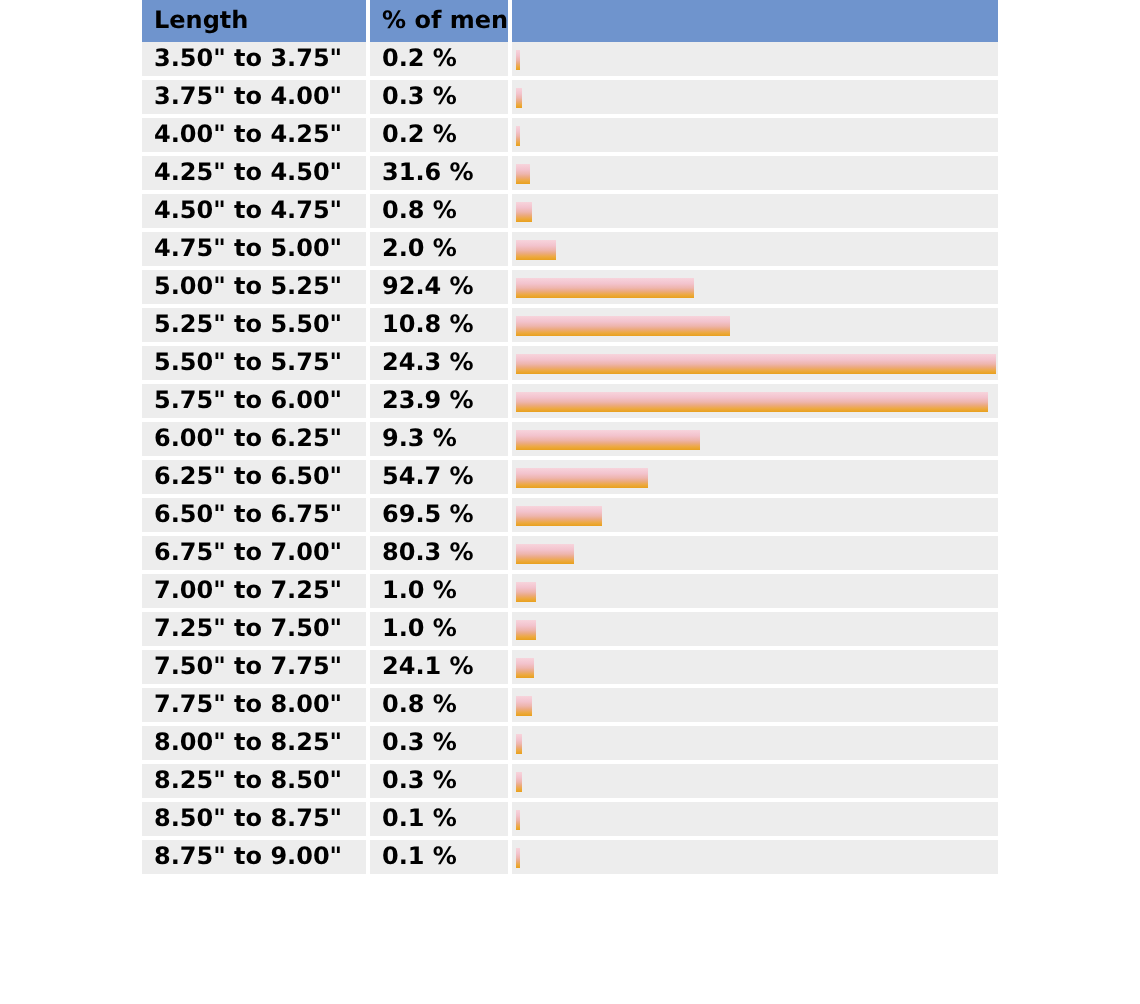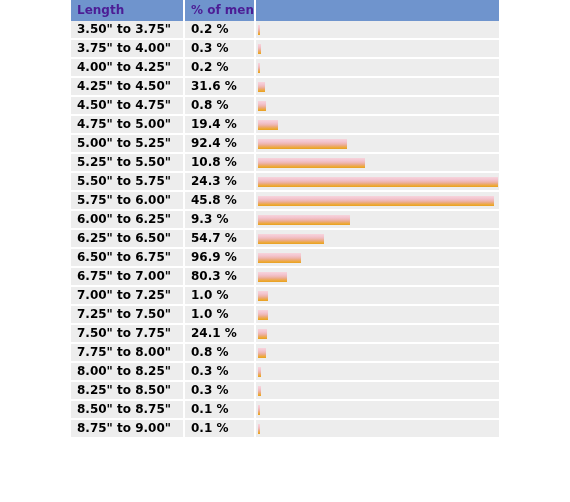--- a/index.html
+++ b/index.html
@@ -28,21 +28,21 @@
     width: 428px;
     table-layout: fixed;
   }
 
   table.dist-table col.col-length  { width: 113px; }
   table.dist-table col.col-percent { width: 71px; }
   table.dist-table col.col-bar     { width: 244px; }
 
   thead th {
     background: #6f94cd;
-    color: #4c1d95;
+    color: #000000;
     font-size: 12px;
     font-weight: bold;
     text-align: left;
     padding: 4px 0 4px 6px;
     height: 13px;
     line-height: 13px;
     border-right: 2px solid #ffffff;
     white-space: nowrap;
     font-family: "DejaVu Sans", "Liberation Sans", sans-serif;
   }
@@ -171,21 +171,21 @@
           <td class="cell-length">4.50" to 4.75"</td>
           <td class="cell-percent">0.8 %</td>
           <td class="cell-bar">
             <div class="bar-track">
               <div class="bar-fill" style="width: 7.9px;"></div>
             </div>
           </td>
         </tr>
         <tr>
           <td class="cell-length">4.75" to 5.00"</td>
-          <td class="cell-percent">19.4 %</td>
+          <td class="cell-percent">2.0 %</td>
           <td class="cell-bar">
             <div class="bar-track">
               <div class="bar-fill" style="width: 19.75px;"></div>
             </div>
           </td>
         </tr>
         <tr>
           <td class="cell-length">5.00" to 5.25"</td>
           <td class="cell-percent">92.4 %</td>
           <td class="cell-bar">
@@ -207,21 +207,21 @@
           <td class="cell-length">5.50" to 5.75"</td>
           <td class="cell-percent">24.3 %</td>
           <td class="cell-bar">
             <div class="bar-track">
               <div class="bar-fill" style="width: 240px;"></div>
             </div>
           </td>
         </tr>
         <tr>
           <td class="cell-length">5.75" to 6.00"</td>
-          <td class="cell-percent">45.8 %</td>
+          <td class="cell-percent">23.9 %</td>
           <td class="cell-bar">
             <div class="bar-track">
               <div class="bar-fill" style="width: 236.05px;"></div>
             </div>
           </td>
         </tr>
         <tr>
           <td class="cell-length">6.00" to 6.25"</td>
           <td class="cell-percent">9.3 %</td>
           <td class="cell-bar">
@@ -234,21 +234,21 @@
           <td class="cell-length">6.25" to 6.50"</td>
           <td class="cell-percent">54.7 %</td>
           <td class="cell-bar">
             <div class="bar-track">
               <div class="bar-fill" style="width: 66.17px;"></div>
             </div>
           </td>
         </tr>
         <tr>
           <td class="cell-length">6.50" to 6.75"</td>
-          <td class="cell-percent">96.9 %</td>
+          <td class="cell-percent">69.5 %</td>
           <td class="cell-bar">
             <div class="bar-track">
               <div class="bar-fill" style="width: 43.46px;"></div>
             </div>
           </td>
         </tr>
         <tr>
           <td class="cell-length">6.75" to 7.00"</td>
           <td class="cell-percent">80.3 %</td>
           <td class="cell-bar">

